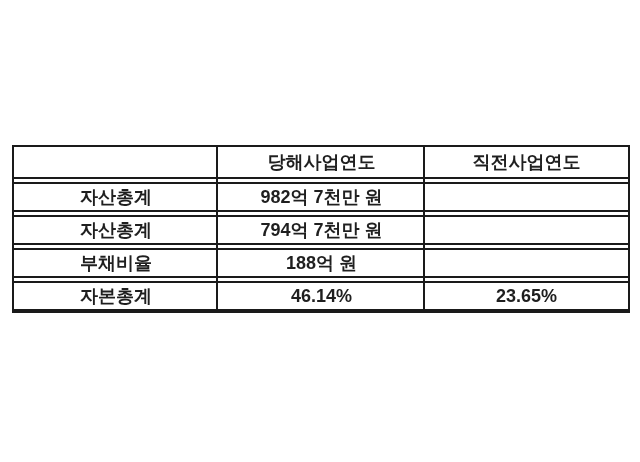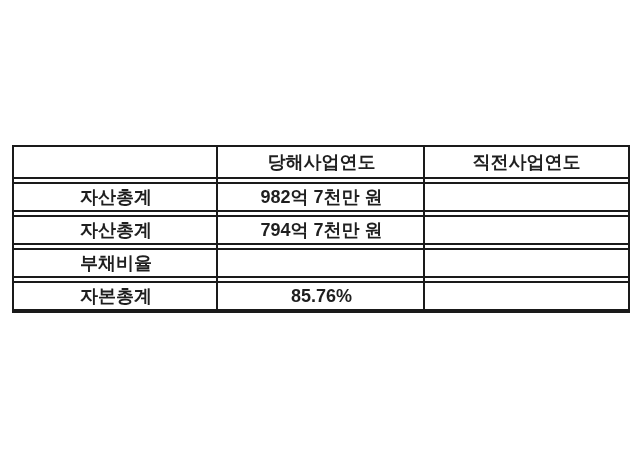--- a/index.html
+++ b/index.html
@@ -78,23 +78,25 @@
       <div class="cell">982억 7천만 원</div>
     </div>
 
     <div class="row data">
       <div class="cell">자산총계</div>
       <div class="cell">794억 7천만 원</div>
     </div>
 
     <div class="row data">
       <div class="cell">부채비율</div>
+      <div class="cell">188억 원</div>
     </div>
 
     <div class="row data">
       <div class="cell">자본총계</div>
-      <div class="cell">85.76%</div>
+      <div class="cell">46.14%</div>
+      <div class="cell">23.65%</div>
     </div>
 
     <div class="vline v1"></div>
     <div class="vline v2"></div>
   </div>
 </div>
 
 </body></html>

